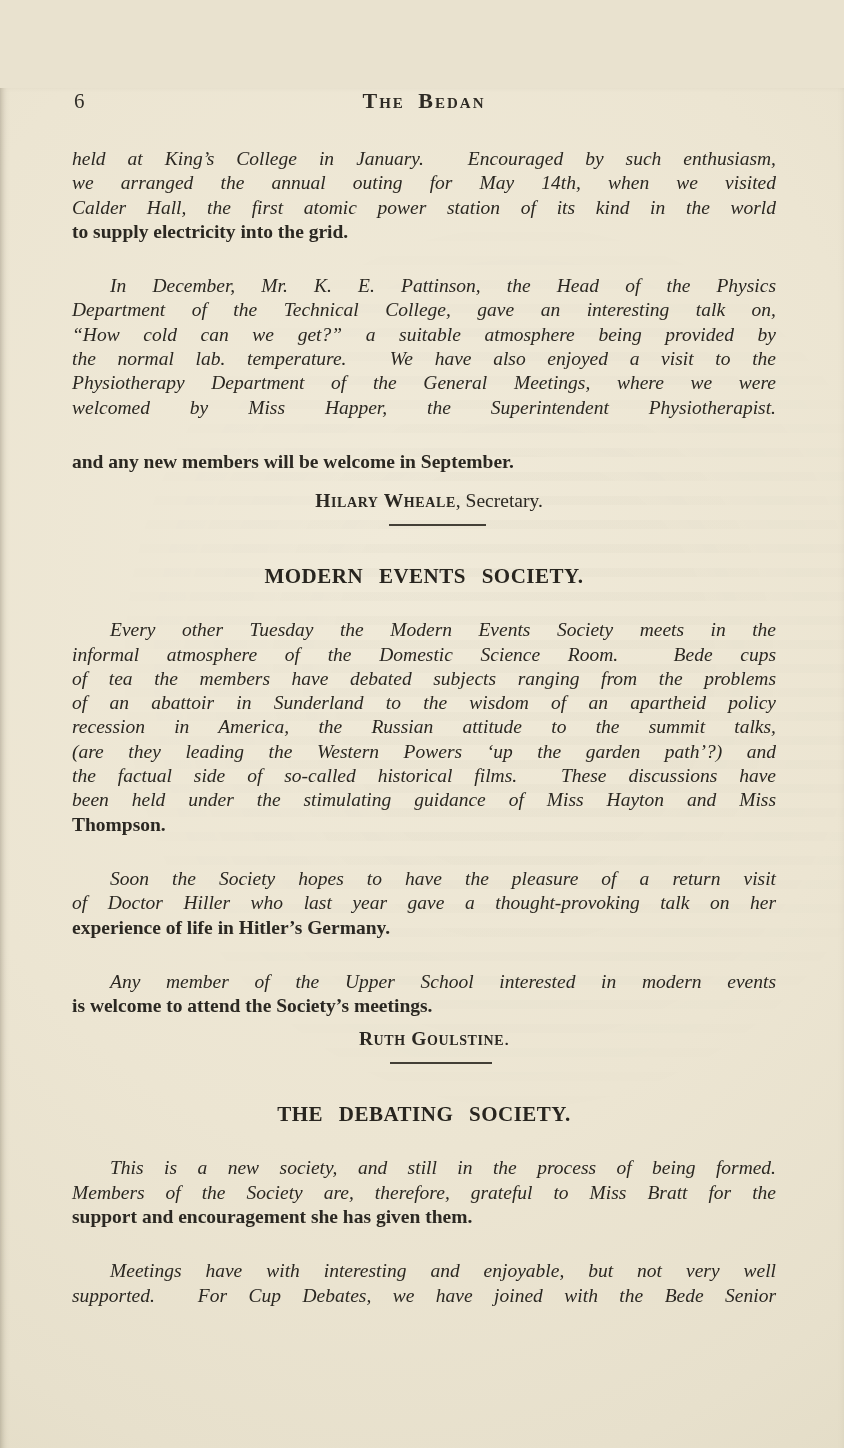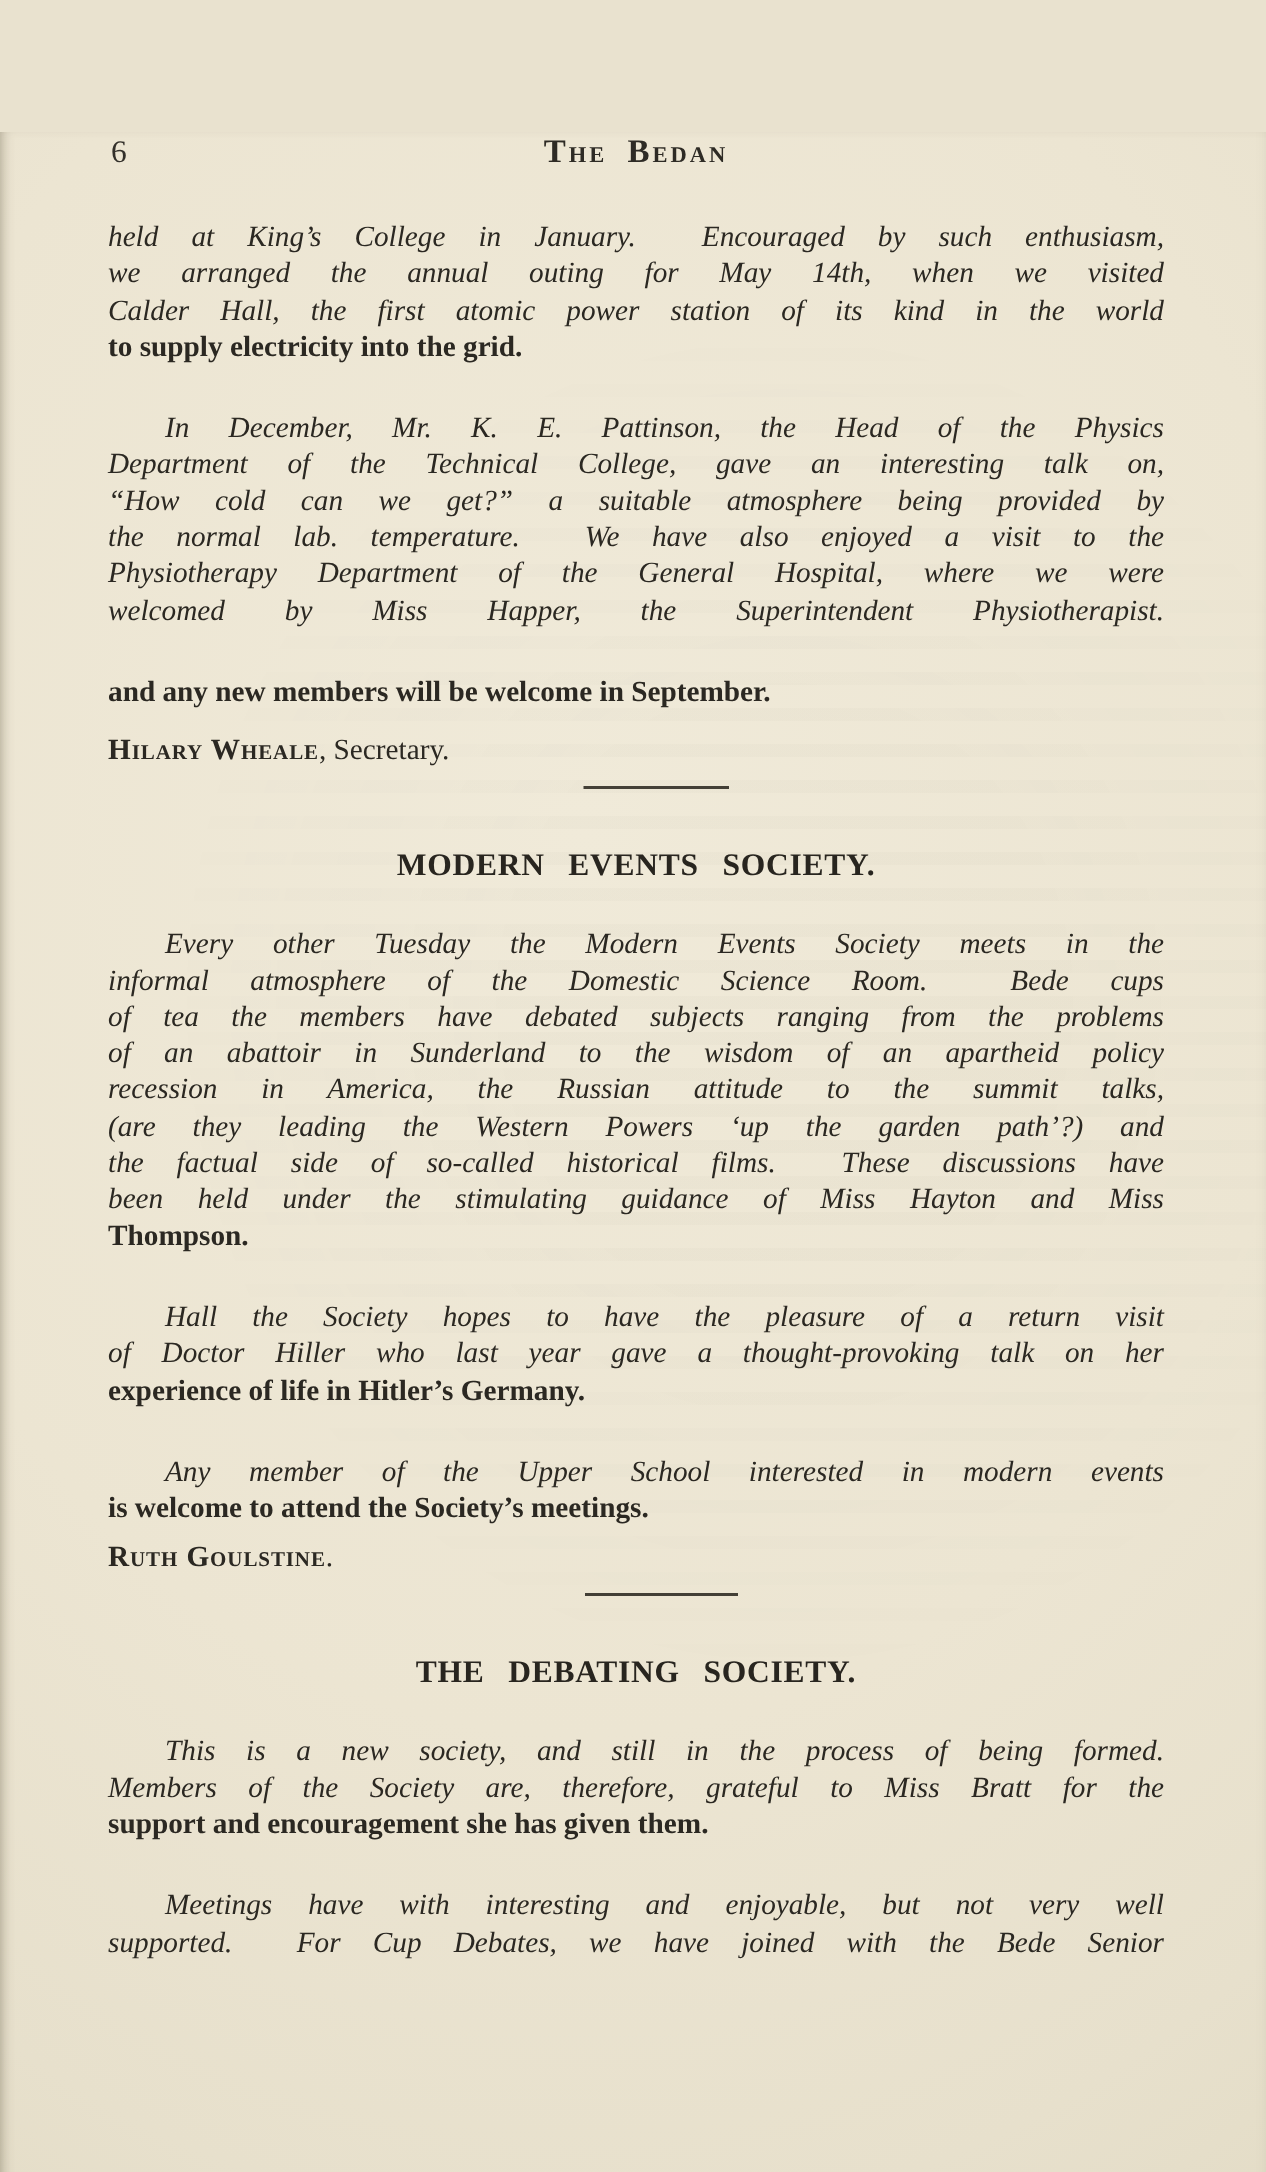--- a/index.html
+++ b/index.html
@@ -56,21 +56,21 @@
     font-size: 19.5px;
     line-height: 24.3px;
     white-space: pre-wrap;
     color: #2b2822;
   }
   .line.just { text-align: justify; text-align-last: justify; text-justify: inter-word; font-style: italic; }
   .line.left { text-align: left; text-align-last: left; font-weight: bold; }
   .line.ind { padding-left: 38px; }
   .sig {
     margin-top: 15px;
-    text-align: left;
+    text-align: center;
     font-size: 19.5px;
     line-height: 24px;
   }
   .sig .sc {
     font-variant: small-caps;
     letter-spacing: 0.6px;
     font-weight: 600;
   }
   .b3 { margin-right: -10px; }
   .b9 { margin-top: 9px; margin-right: -20px; }
@@ -107,42 +107,42 @@
           <div class="line just">held at King’s College in January.  Encouraged by such enthusiasm,</div>
           <div class="line just">we arranged the annual outing for May 14th, when we visited</div>
           <div class="line just">Calder Hall, the first atomic power station of its kind in the world</div>
           <div class="line left">to supply electricity into the grid.</div>
         </div>
         <div class="para b1">
           <div class="line just ind">In December, Mr. K. E. Pattinson, the Head of the Physics</div>
           <div class="line just">Department of the Technical College, gave an interesting talk on,</div>
           <div class="line just">“How cold can we get?” a suitable atmosphere being provided by</div>
           <div class="line just">the normal lab. temperature.  We have also enjoyed a visit to the</div>
-          <div class="line just">Physiotherapy Department of the General Hospital, where we were</div>
+          <div class="line just">Physiotherapy Department of the General Meetings, where we were</div>
           <div class="line just">welcomed by Miss Happer, the Superintendent Physiotherapist.</div>
         </div>
         <div class="para b2">
           <div class="line left">and any new members will be welcome in September.</div>
         </div>
         <div class="sig b3"><span class="sc">Hilary Wheale</span><span>, Secretary.</span></div>
         <div class="divider b4"></div>
         <h2 class="heading b5">MODERN EVENTS SOCIETY.</h2>
         <div class="para b6">
           <div class="line just ind">Every other Tuesday the Modern Events Society meets in the</div>
           <div class="line just">informal atmosphere of the Domestic Science Room.  Bede cups</div>
           <div class="line just">of tea the members have debated subjects ranging from the problems</div>
           <div class="line just">of an abattoir in Sunderland to the wisdom of an apartheid policy</div>
           <div class="line just">recession in America, the Russian attitude to the summit talks,</div>
           <div class="line just">(are they leading the Western Powers ‘up the garden path’?) and</div>
           <div class="line just">the factual side of so-called historical films.  These discussions have</div>
           <div class="line just">been held under the stimulating guidance of Miss Hayton and Miss</div>
           <div class="line left">Thompson.</div>
         </div>
         <div class="para b7">
-          <div class="line just ind">Hall the Society hopes to have the pleasure of a return visit</div>
+          <div class="line just ind">Soon the Society hopes to have the pleasure of a return visit</div>
           <div class="line just">of Doctor Hiller who last year gave a thought-provoking talk on her</div>
           <div class="line left">experience of life in Hitler’s Germany.</div>
         </div>
         <div class="para b8">
           <div class="line just ind">Any member of the Upper School interested in modern events</div>
           <div class="line left">is welcome to attend the Society’s meetings.</div>
         </div>
         <div class="sig b9"><span class="sc">Ruth Goulstine</span><span>.</span></div>
         <div class="divider b10"></div>
         <h2 class="heading b11">THE DEBATING SOCIETY.</h2>

